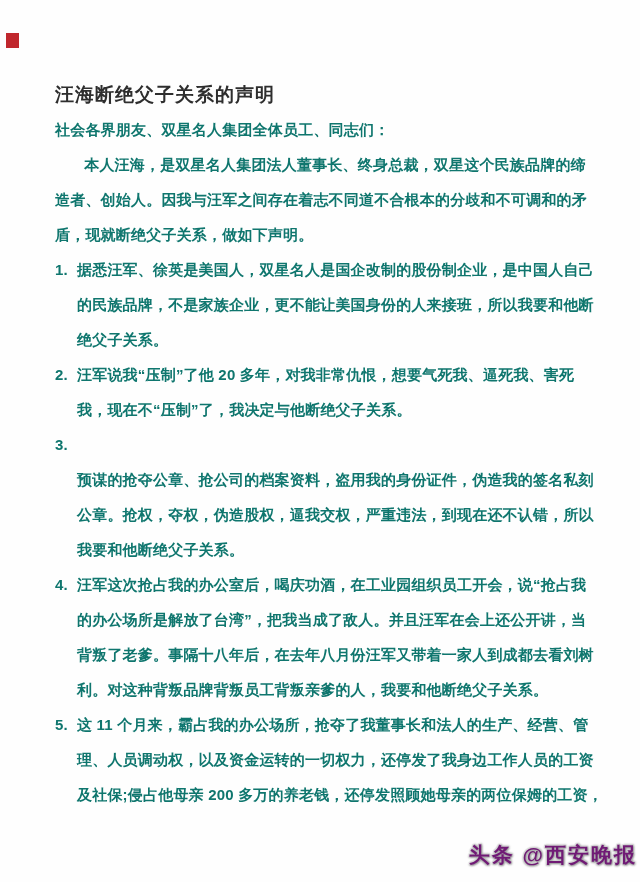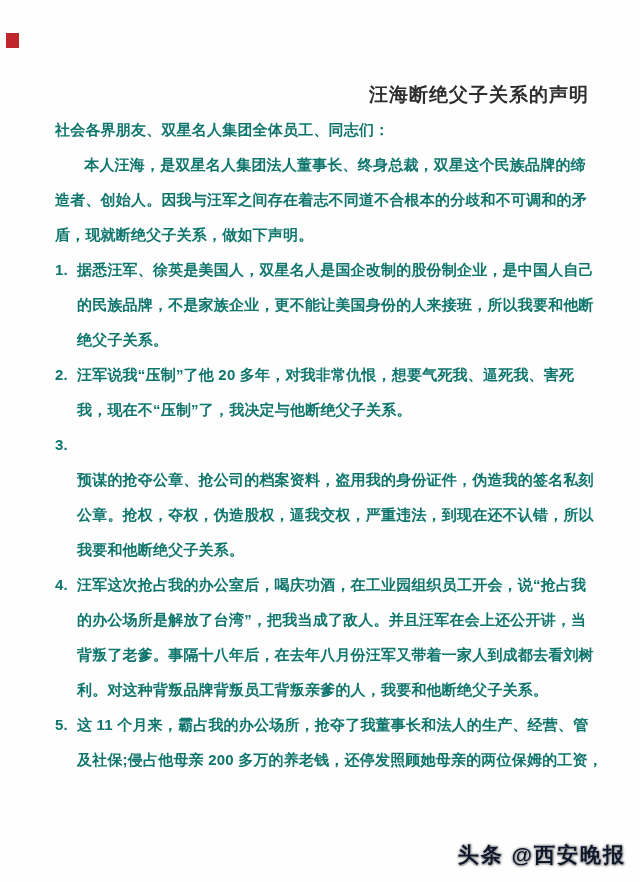--- a/index.html
+++ b/index.html
@@ -23,21 +23,21 @@
     width: 13px;
     height: 15px;
     background: #c0272d;
   }
   .title {
     position: absolute;
     top: 80px;
     left: 55px;
     width: 534px;
     margin: 0;
-    text-align: right;
+    text-align: left;
     font-size: 19px;
     line-height: 30px;
     font-weight: 700;
     letter-spacing: 1px;
     color: #2e2e2e;
   }
   .body {
     position: absolute;
     top: 112px;
     left: 55px;
@@ -60,26 +60,26 @@
     position: relative;
     padding-left: 22px;
   }
   .item-line .num {
     position: absolute;
     left: 0;
     top: 0;
   }
   .watermark {
     position: absolute;
-    right: 14px;
+    right: 3px;
     bottom: 13px;
     font-size: 21px;
     font-weight: 700;
     letter-spacing: 2px;
-    color: #0f172a;
+    color: #701a75;
     text-shadow:
       1px 1px 2px #9a9a9a,
       -1px -1px 1px #d8d8d8,
       1px -1px 2px #b5b5b5,
       -1px 1px 2px #b5b5b5,
       0 0 1px #aaaaaa;
   }
 </style>
 </head>
 <body>
@@ -99,16 +99,17 @@
       <div class="line item-line"><span>我，现在不“压制”了，我决定与他断绝父子关系。</span></div>
       <div class="line item-line"><span class="num">3.</span></div>
       <div class="line item-line"><span>预谋的抢夺公章、抢公司的档案资料，盗用我的身份证件，伪造我的签名私刻</span></div>
       <div class="line item-line"><span>公章。抢权，夺权，伪造股权，逼我交权，严重违法，到现在还不认错，所以</span></div>
       <div class="line item-line"><span>我要和他断绝父子关系。</span></div>
       <div class="line item-line"><span class="num">4.</span><span>汪军这次抢占我的办公室后，喝庆功酒，在工业园组织员工开会，说“抢占我</span></div>
       <div class="line item-line"><span>的办公场所是解放了台湾”，把我当成了敌人。并且汪军在会上还公开讲，当</span></div>
       <div class="line item-line"><span>背叛了老爹。事隔十八年后，在去年八月份汪军又带着一家人到成都去看刘树</span></div>
       <div class="line item-line"><span>利。对这种背叛品牌背叛员工背叛亲爹的人，我要和他断绝父子关系。</span></div>
       <div class="line item-line"><span class="num">5.</span><span>这 11 个月来，霸占我的办公场所，抢夺了我董事长和法人的生产、经营、管</span></div>
+      <div class="line item-line"><span>理、人员调动权，以及资金运转的一切权力，还停发了我身边工作人员的工资</span></div>
       <div class="line item-line"><span>及社保;侵占他母亲 200 多万的养老钱，还停发照顾她母亲的两位保姆的工资，</span></div>
     </div>
   <div class="watermark">头条 @西安晚报</div>
 </div>
 
 </body></html>

